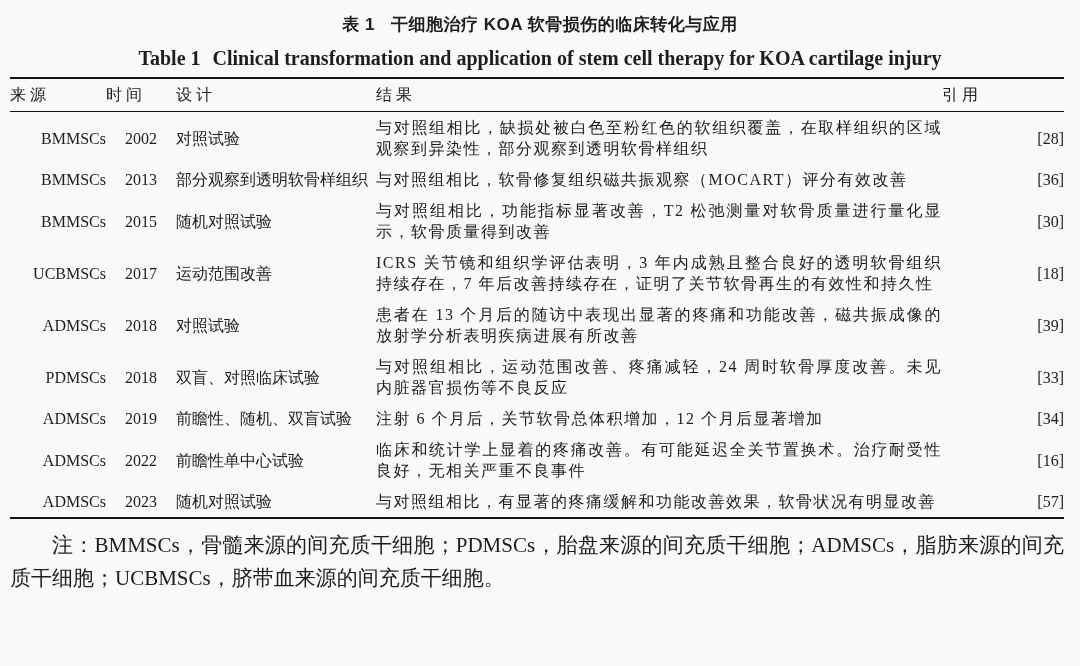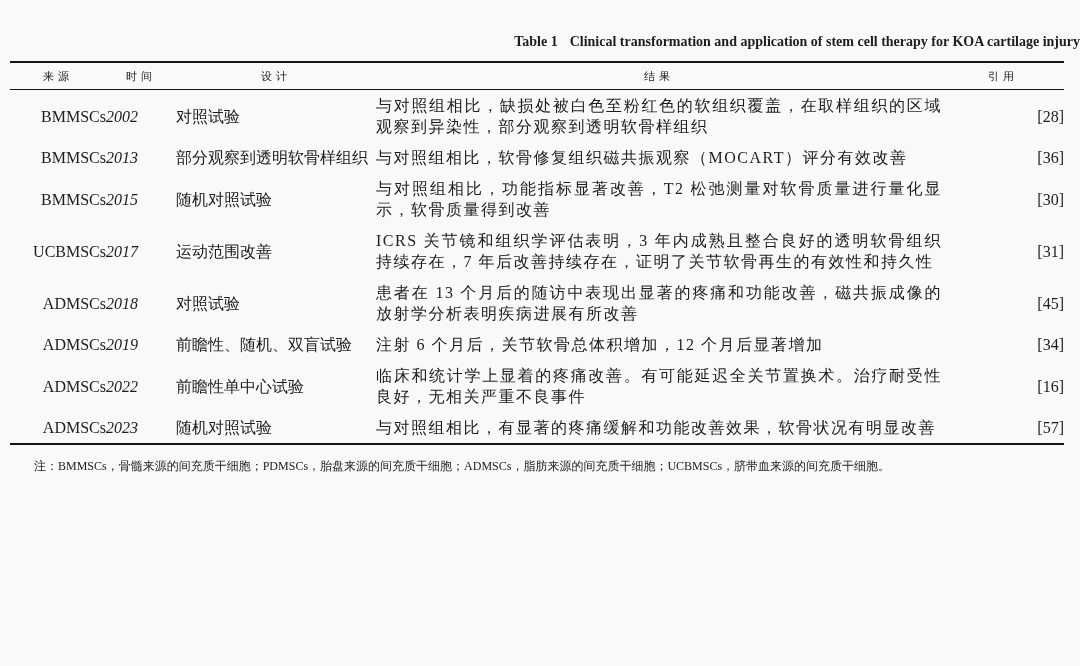--- a/index.html
+++ b/index.html
@@ -16,73 +16,76 @@
   .caption-cn{
     text-align:center;
     font-family:"Liberation Sans","DejaVu Sans",sans-serif;
     font-weight:700;
     font-size:17px;
     line-height:26px;
     letter-spacing:0.5px;
   }
   .caption-cn .cap-label{margin-right:16px;}
   .caption-en{
-    text-align:right;
+    text-align:center;
     font-weight:700;
-    font-size:14px;
+    font-size:20px;
     line-height:26px;
-    margin-top:17px;
+    margin-top:7px;
   }
   .caption-en .cap-label{margin-right:12px;}
 
   
   .tbl-wrap{margin:6px auto 0 10px;width:1054px;}
   table.paper-table{
     width:1054px;
     border-collapse:collapse;
     table-layout:fixed;
     border-top:2.5px solid #151515;
     border-bottom:2.5px solid #151515;
   }
   table.paper-table th{
     font-weight:400;
-    font-size:11px;
+    font-size:16px;
     letter-spacing:4px;
-    text-align:center;
+    text-align:left;
     padding:6px 0 5px 0;
     border-bottom:1.5px solid #151515;
     white-space:nowrap;
   }
   table.paper-table td{
     font-size:16px;
     line-height:21px;
     vertical-align:middle;
     padding:5px 0;
   }
   td.cell-source{padding-left:10px;text-align:right;}
-  td.cell-year{text-align:left;font-style:italic;}
+  td.cell-year{text-align:center;}
   td.cell-design{padding-left:12px;padding-right:36px;text-align:justify;}
   td.cell-result{padding-left:8px;padding-right:10px;text-align:justify;letter-spacing:1.5px;margin-left:24px;}
   td.cell-ref{text-align:right;}
 
   
   .footnote{
     width:1054px;
     margin:10px auto 0 10px;
-    font-size:12px;
-    line-height:22px;
+    font-size:21px;
+    line-height:33px;
     text-align:justify;
     text-indent:2em;
   }
 </style>
 </head>
 <body>
 
 <div class="page">
 
+  <div class="caption-cn">
+    <span class="cap-label">表 1</span><span>干细胞治疗 KOA 软骨损伤的临床转化与应用</span>
+  </div>
 
   <div class="caption-en">
     <span class="cap-label">Table 1</span><span>Clinical transformation and application of stem cell therapy for KOA cartilage injury</span>
   </div>
 
   <div class="tbl-wrap">
     <table class="paper-table">
       <colgroup>
         <col style="width:96px">
         <col style="width:70px">
@@ -119,28 +122,35 @@
       <td class="cell-year">2015</td>
       <td class="cell-design">随机对照试验</td>
       <td class="cell-result">与对照组相比，功能指标显著改善，T2 松弛测量对软骨质量进行量化显示，软骨质量得到改善</td>
       <td class="cell-ref">[30]</td>
     </tr>
           <tr>
       <td class="cell-source">UCBMSCs</td>
       <td class="cell-year">2017</td>
       <td class="cell-design">运动范围改善</td>
       <td class="cell-result">ICRS 关节镜和组织学评估表明，3 年内成熟且整合良好的透明软骨组织持续存在，7 年后改善持续存在，证明了关节软骨再生的有效性和持久性</td>
-      <td class="cell-ref">[31]</td>
+      <td class="cell-ref">[18]</td>
     </tr>
           <tr>
       <td class="cell-source">ADMSCs</td>
       <td class="cell-year">2018</td>
       <td class="cell-design">对照试验</td>
       <td class="cell-result">患者在 13 个月后的随访中表现出显著的疼痛和功能改善，磁共振成像的放射学分析表明疾病进展有所改善</td>
-      <td class="cell-ref">[45]</td>
+      <td class="cell-ref">[39]</td>
+    </tr>
+          <tr>
+      <td class="cell-source">PDMSCs</td>
+      <td class="cell-year">2018</td>
+      <td class="cell-design">双盲、对照临床试验</td>
+      <td class="cell-result">与对照组相比，运动范围改善、疼痛减轻，24 周时软骨厚度改善。未见内脏器官损伤等不良反应</td>
+      <td class="cell-ref">[33]</td>
     </tr>
           <tr>
       <td class="cell-source">ADMSCs</td>
       <td class="cell-year">2019</td>
       <td class="cell-design">前瞻性、随机、双盲试验</td>
       <td class="cell-result">注射 6 个月后，关节软骨总体积增加，12 个月后显著增加</td>
       <td class="cell-ref">[34]</td>
     </tr>
           <tr>
       <td class="cell-source">ADMSCs</td>

